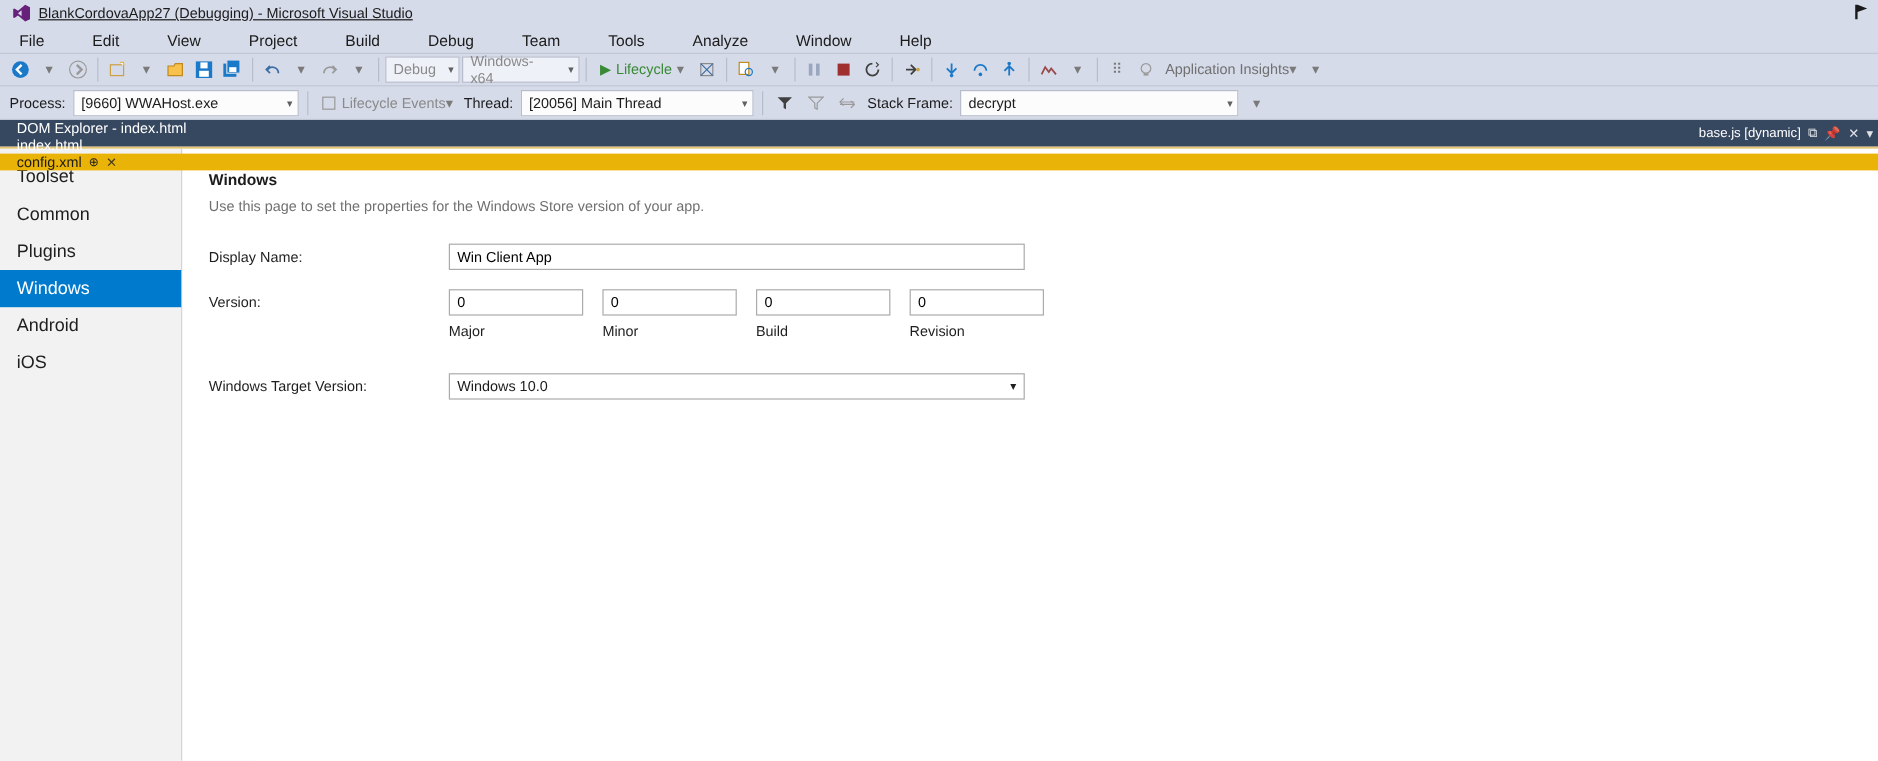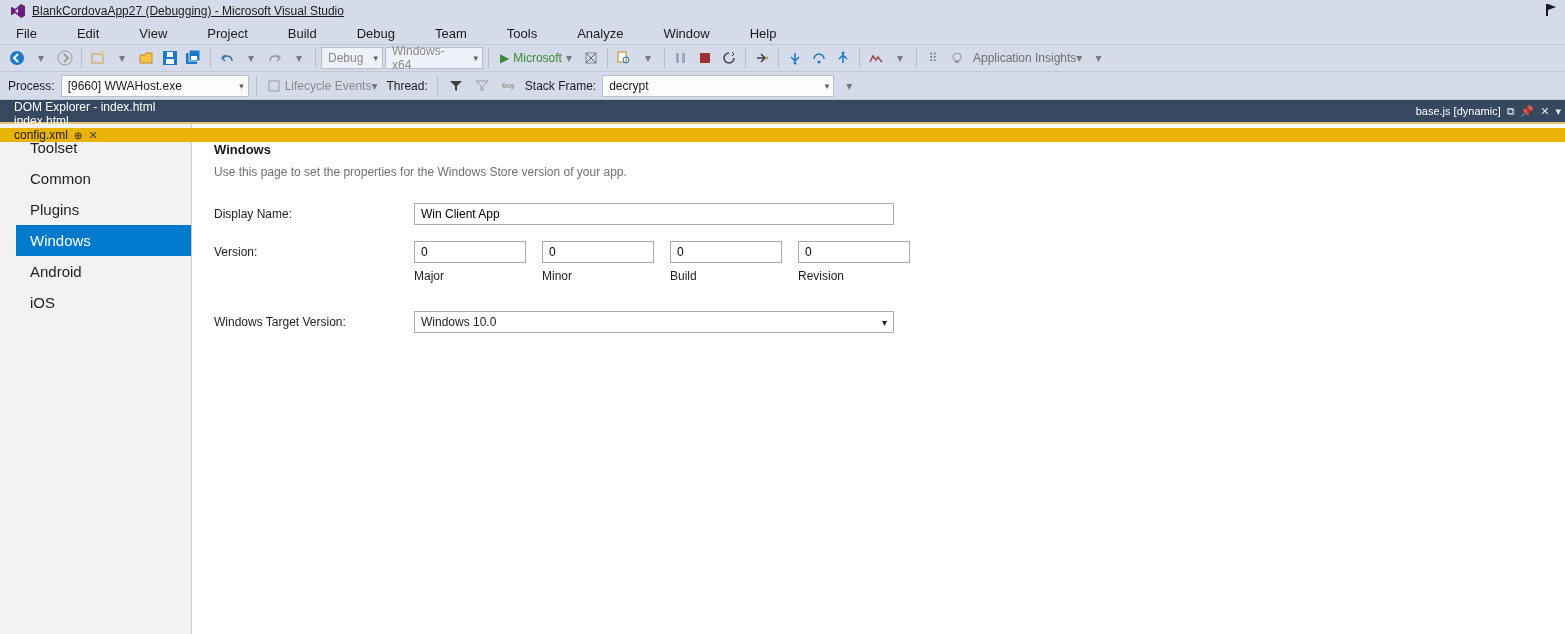--- a/index.html
+++ b/index.html
@@ -30,21 +30,21 @@
 .tabstrip { height: 22px; background: #364760; display: flex; align-items: stretch; color: #fff; font-size: 12px; position:relative;flex-direction:column;}
 .tab { padding: 0 14px; display: flex; align-items: center; gap: 6px; cursor: default; color:#fff;}
 .tab.active { background: #eab308; color: #1b1b1b; }
 .tab .close-x { font-size: 11px; opacity: 0.8; }
 .tab .pin { font-size: 10px; }
 .tabstrip-right { position:absolute; right:4px; top:0; height:100%; display:flex; align-items:center; gap:6px; color:#fff;}
 .tabstrip-right .txt { font-size:11px; }
 .tabstrip-right .ic { font-size:11px; opacity:0.85;}
 
 .editor-area { display: flex; height: calc(634px - 22px - 22px - 28px - 28px - 22px); border-top: 2px solid #e5c472; background:#fff;}
-.sidebar { width: 192px; background: #f2f2f2; border-right: 1px solid #cccccc; padding-top: 8px; padding-left: 16px; }
+.sidebar { width: 152px; background: #f2f2f2; border-right: 1px solid #cccccc; padding-top: 8px; }
 .sidebar-item { padding: 7px 14px; font-size: 15px; cursor: default; color:#1e1e1e;}
 .sidebar-item.selected { background: #007acc; color: #fff; }
 
 .content { flex: 1; padding: 18px 22px; overflow: auto; background:#fff;}
 .content h2 { font-size: 13px; font-weight: 600; margin-bottom: 8px; }
 .content .desc { font-size: 12px; color: #707070; margin-bottom: 24px; }
 
 .form-row { display: flex; align-items: flex-start; margin-bottom: 16px; }
 .form-row .label { width: 200px; font-size: 12px; padding-top: 4px; color:#1e1e1e;}
 .form-row .controls { flex: 1; }
@@ -148,21 +148,21 @@
         <path d="M10 5l3 3-3 3" stroke="#9a9a9a" fill="none" stroke-width="1.5"></path>
       </svg>
     </span>
   <span class="tb-btn ic-grey">▾</span>
   <span class="tb-sep"></span>
   <span class="tb-dd dim" style="width:62px;">Debug</span>
   <span class="tb-dd dim" style="width:98px;">Windows-x64</span>
   <span class="tb-sep"></span>
   <span class="tb-btn continue-btn">
     <span class="play">▶</span>
-    <span>Microsoft</span>
+    <span>Lifecycle</span>
     <span class="ic-grey">▾</span>
   </span>
   <span class="tb-btn">
       <svg width="16" height="16">
         <rect x="3" y="3" width="10" height="10" fill="none" stroke="#8a8a8a"></rect>
         <path d="M3 3l10 10M13 3L3 13" stroke="#3a6ea5"></path>
       </svg>
     </span>
   <span class="tb-sep"></span>
   <span class="tb-btn">
@@ -245,20 +245,23 @@
     </span>
   <span class="tb-sep"></span>
   <span class="tb-btn" style="color:#8a8a8a;">
     <svg width="14" height="14" style="margin-right:4px;">
         <rect x="2" y="2" width="10" height="10" fill="none" stroke="#9a9a9a"></rect>
       </svg>
     <span>Lifecycle Events</span> 
       <span class="ic-grey">▾</span>
   </span>
   <span class="lbl">Thread:</span>
+  <span class="tb-input" style="width:194px;">
+      <span>[20056] Main Thread</span>
+    </span>
   <span class="tb-sep"></span>
   <span class="tb-btn">
       <svg width="14" height="14">
         <path d="M1 2h12l-5 5v5l-2-1V7z" fill="#404040"></path>
       </svg>
     </span>
   <span class="tb-btn">
       <svg width="14" height="14">
         <path d="M1 2h12l-5 5v5l-2-1V7z" fill="none" stroke="#9a9a9a"></path>
       </svg>

